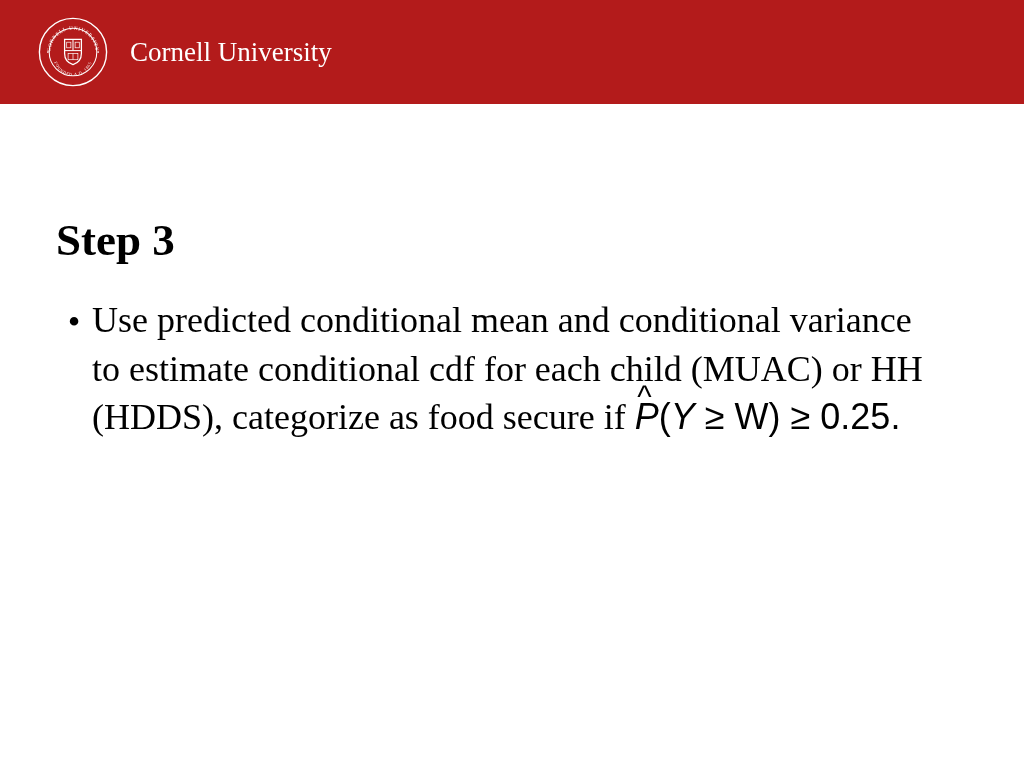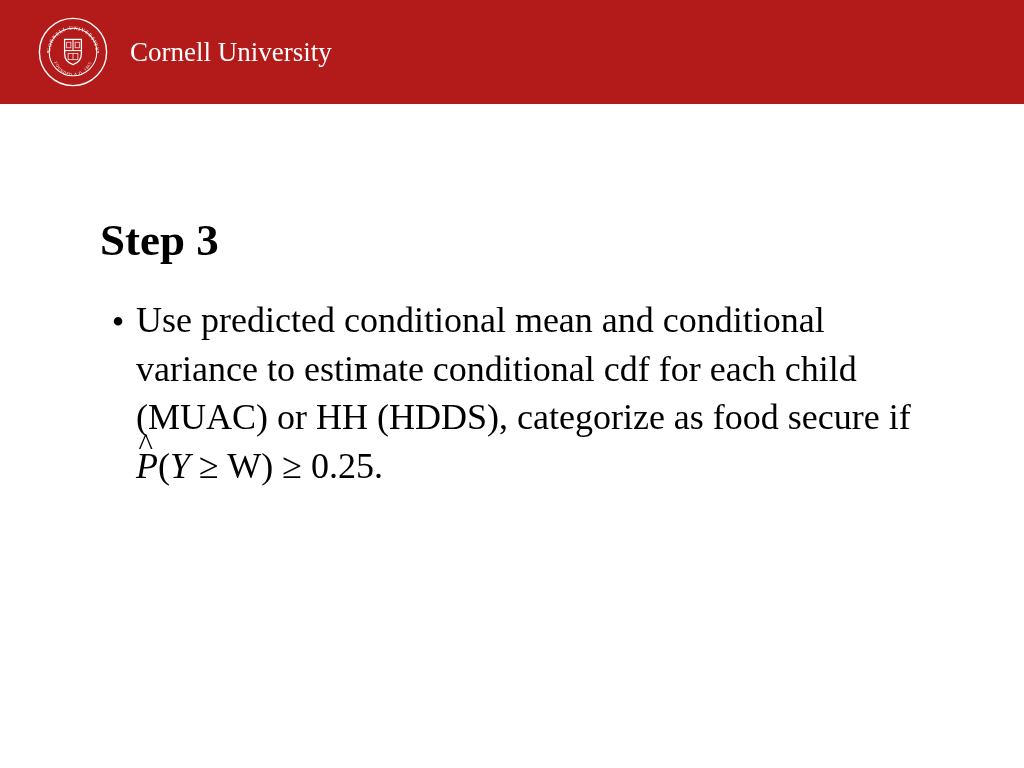--- a/index.html
+++ b/index.html
@@ -17,21 +17,21 @@
     flex-shrink: 0;
   }
   .univ-name {
     color: #fff;
     font-size: 27px;
     margin-left: 22px;
     font-family: Georgia, serif;
     font-weight: 400;
   }
   .content {
-    padding: 110px 100px 0 100px;
+    padding: 110px 100px 0 56px;
   }
   .title {
     font-size: 45px;
     font-weight: 700;
     color: #000;
     margin-bottom: 30px;
   }
   .bullet-item {
     display: flex;
     align-items: flex-start;
@@ -42,21 +42,21 @@
   .bullet-dot {
     width: 36px;
     flex-shrink: 0;
     text-align: center;
     padding-top: 2px;
   }
   .bullet-text {
     flex: 1;
   }
   .formula {
-    font-family: Liberation Serif, serif;
+    font-family: Liberation Sans, sans-serif;
     margin-top: 44px;
   }
   .italic { font-style: italic; }
   .hat {
     position: relative;
     display: inline-block;
   }
   .hat::before {
     content: "^";
     position: absolute;

